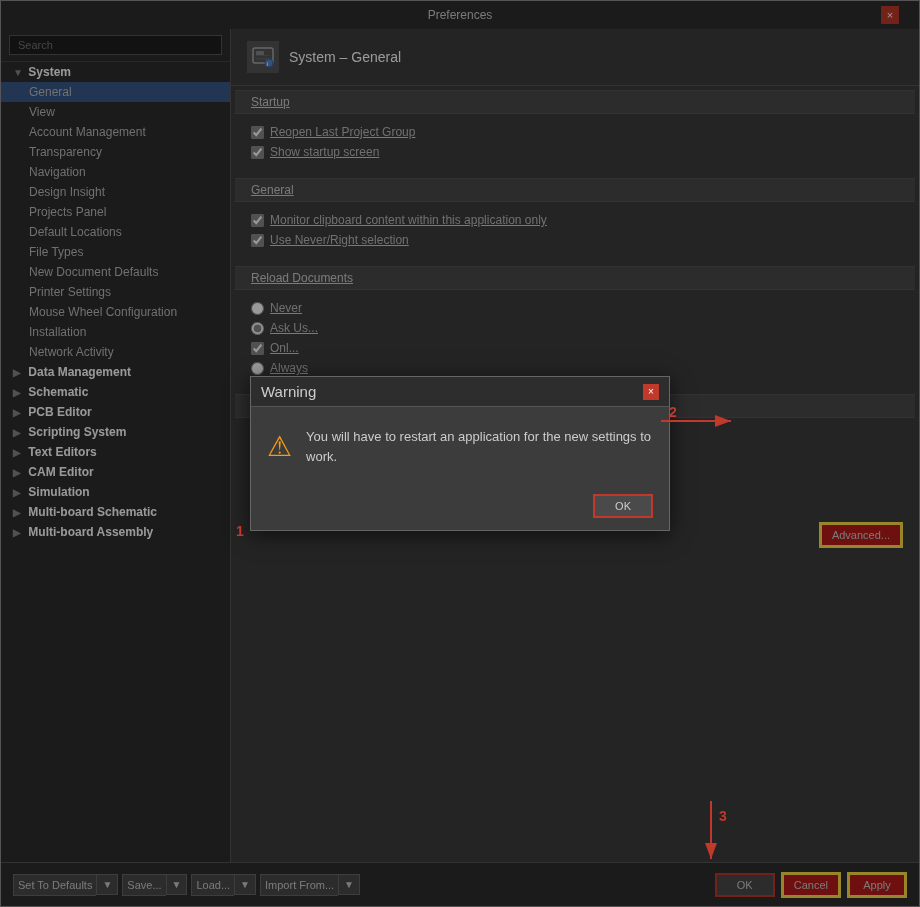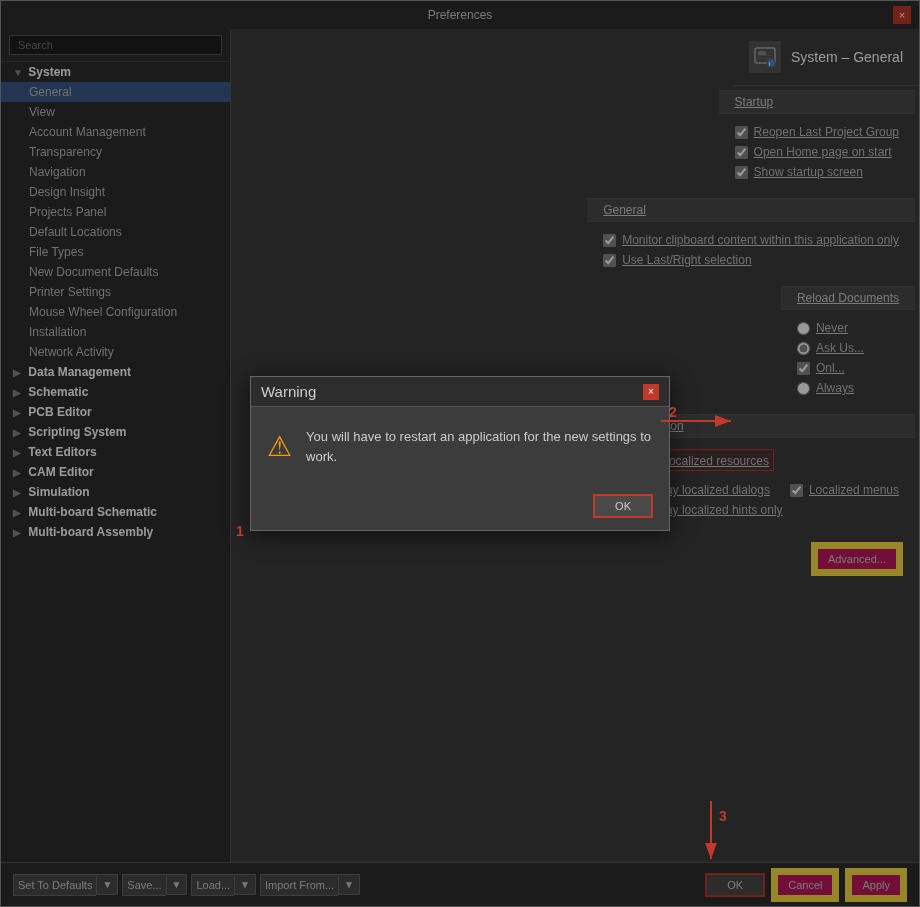--- a/index.html
+++ b/index.html
@@ -1,55 +1,55 @@
 <!DOCTYPE html>
 <html><head>
   <meta charset="utf-8">
   <style>
     * { box-sizing: border-box; margin: 0; padding: 0; }
     body { font-family: 'Segoe UI', Arial, sans-serif; font-size: 12px; background: #3c3c3c; color: #ccc; user-select: none; }
 
     .window { width: 920px; height: 907px; background: #3c3c3c; display: flex; flex-direction: column; border: 1px solid #555; position: relative; }
 
-    .title-bar { background: #2d2d2d; height: 28px; display: flex; align-items: center; padding: 0 8px; flex-shrink: 0; }
+    .title-bar { background: #2d2d2d; height: 28px; display: flex; align-items: center; padding: 0 20px; flex-shrink: 0; }
     .title-bar-title { flex: 1; text-align: center; color: #ccc; font-size: 12px; }
     .title-bar-close { width: 18px; height: 18px; background: #c0392b; border: none; color: #fff; cursor: pointer; display: flex; align-items: center; justify-content: center; font-size: 11px; }
 
     .main-content { display: flex; flex: 1; overflow: hidden; }
 
     
     .sidebar { width: 230px; background: #2d2d2d; overflow-y: auto; flex-shrink: 0; border-right: 1px solid #555; }
     .search-box { padding: 6px 8px; border-bottom: 1px solid #444; }
     .search-input { width: 100%; background: #1e1e1e; border: 1px solid #555; color: #ccc; padding: 3px 8px; font-size: 11px; outline: none; }
     .tree-item { padding: 3px 8px 3px 12px; cursor: pointer; white-space: nowrap; overflow: hidden; text-overflow: ellipsis; }
     .tree-item.parent { color: #fff; font-weight: bold; }
     .tree-item.selected { background: #3a5a8a; color: #fff; }
     .tree-item.child { padding-left: 28px; color: #bbb; }
     .tree-arrow { display: inline-block; width: 12px; font-size: 10px; color: #888; }
 
     
-    .content { flex: 1; background: #3c3c3c; overflow-y: auto; padding: 0; display: flex; flex-direction: column; align-items: flex-end; }
+    .content { flex: 1; background: #3c3c3c; overflow-y: auto; padding: 0; display: flex; flex-direction: column; }
     .content-header { display: flex; align-items: center; padding: 12px 16px; background: #3c3c3c; border-bottom: 1px solid #555; gap: 10px; }
     .content-header-icon { width: 32px; height: 32px; background: #555; display: flex; align-items: center; justify-content: center; }
     .content-header-title { font-size: 14px; color: #fff; }
 
     .section { margin: 4px; text-decoration: underline; }
     .section-header { background: #4a4a4a; padding: 4px 16px; color: #ccc; font-size: 12px; border-top: 1px solid #555; border-bottom: 1px solid #555; }
     .section-body { padding: 8px 16px; }
 
     .checkbox-row { display: flex; align-items: center; gap: 6px; padding: 3px 0; color: #bbb; }
     .checkbox-row input[type=checkbox] { accent-color: #888; }
     .radio-row { display: flex; align-items: center; gap: 6px; padding: 3px 0; color: #bbb; }
     .radio-row input[type=radio] { accent-color: #888; }
 
     
     .bottom-bar { height: 44px; background: #2d2d2d; border-top: 1px solid #555; display: flex; align-items: center; padding: 0 12px; gap: 4px; flex-shrink: 0; }
     .bottom-bar-right { margin-left: auto; display: flex; gap: 6px; align-items: center; }
 
-    .btn { background: #be185d; border: 7px solid #fde047; color: #ccc; padding: 4px 10px; cursor: pointer; font-size: 11px; min-width: 60px; }
+    .btn { background: #b91c1c; border: 3px solid #fde047; color: #ccc; padding: 4px 10px; cursor: pointer; font-size: 11px; min-width: 60px; }
     .btn-split { display: flex; align-items: center; }
     .btn-split-main { background: #4a4a4a; border: 1px solid #666; color: #ccc; padding: 4px 4px; cursor: pointer; font-size: 11px; border-right: none; }
     .btn-split-arrow { background: #4a4a4a; border: 1px solid #666; color: #ccc; padding: 4px 5px; cursor: pointer; font-size: 10px; }
     .btn-ok-bottom { background: #4a4a4a; border: 2px solid #c0392b; }
 
     .advanced-btn { margin-left: auto; }
 
     
     .overlay { position: absolute; top: 0; left: 0; width: 100%; height: 100%; background: rgba(0,0,0,0.4); display: flex; align-items: center; justify-content: center; z-index: 100; }
     .dialog { background: #3c3c3c; border: 1px solid #666; width: 420px; box-shadow: 0 4px 20px rgba(0,0,0,0.6); }
@@ -132,39 +132,35 @@
 
       <div class="section">
         <div class="section-header">Startup</div>
         <div class="section-body">
           <div class="checkbox-row">
             <input type="checkbox" checked="" style="">
             <span>Reopen Last Project Group</span>
           </div>
           <div class="checkbox-row">
             <input type="checkbox" checked="" style="">
-            <span>Open Home page on start</span>
-          </div>
-          <div class="checkbox-row">
-            <input type="checkbox" checked="" style="">
             <span>Show startup screen</span>
           </div>
         </div>
       </div>
 
       <div class="section">
         <div class="section-header">General</div>
         <div class="section-body">
           <div class="checkbox-row">
             <input type="checkbox" checked="" style="">
             <span>Monitor clipboard content within this application only</span>
           </div>
           <div class="checkbox-row">
             <input type="checkbox" checked="" style="">
-            <span>Use Last/Right selection</span>
+            <span>Use Never/Right selection</span>
           </div>
         </div>
       </div>
 
       <div class="section">
         <div class="section-header">Reload Documents</div>
         <div class="section-body">
           <div class="radio-row">
             <input type="radio" name="reload" style="">
             <span>Never</span>

